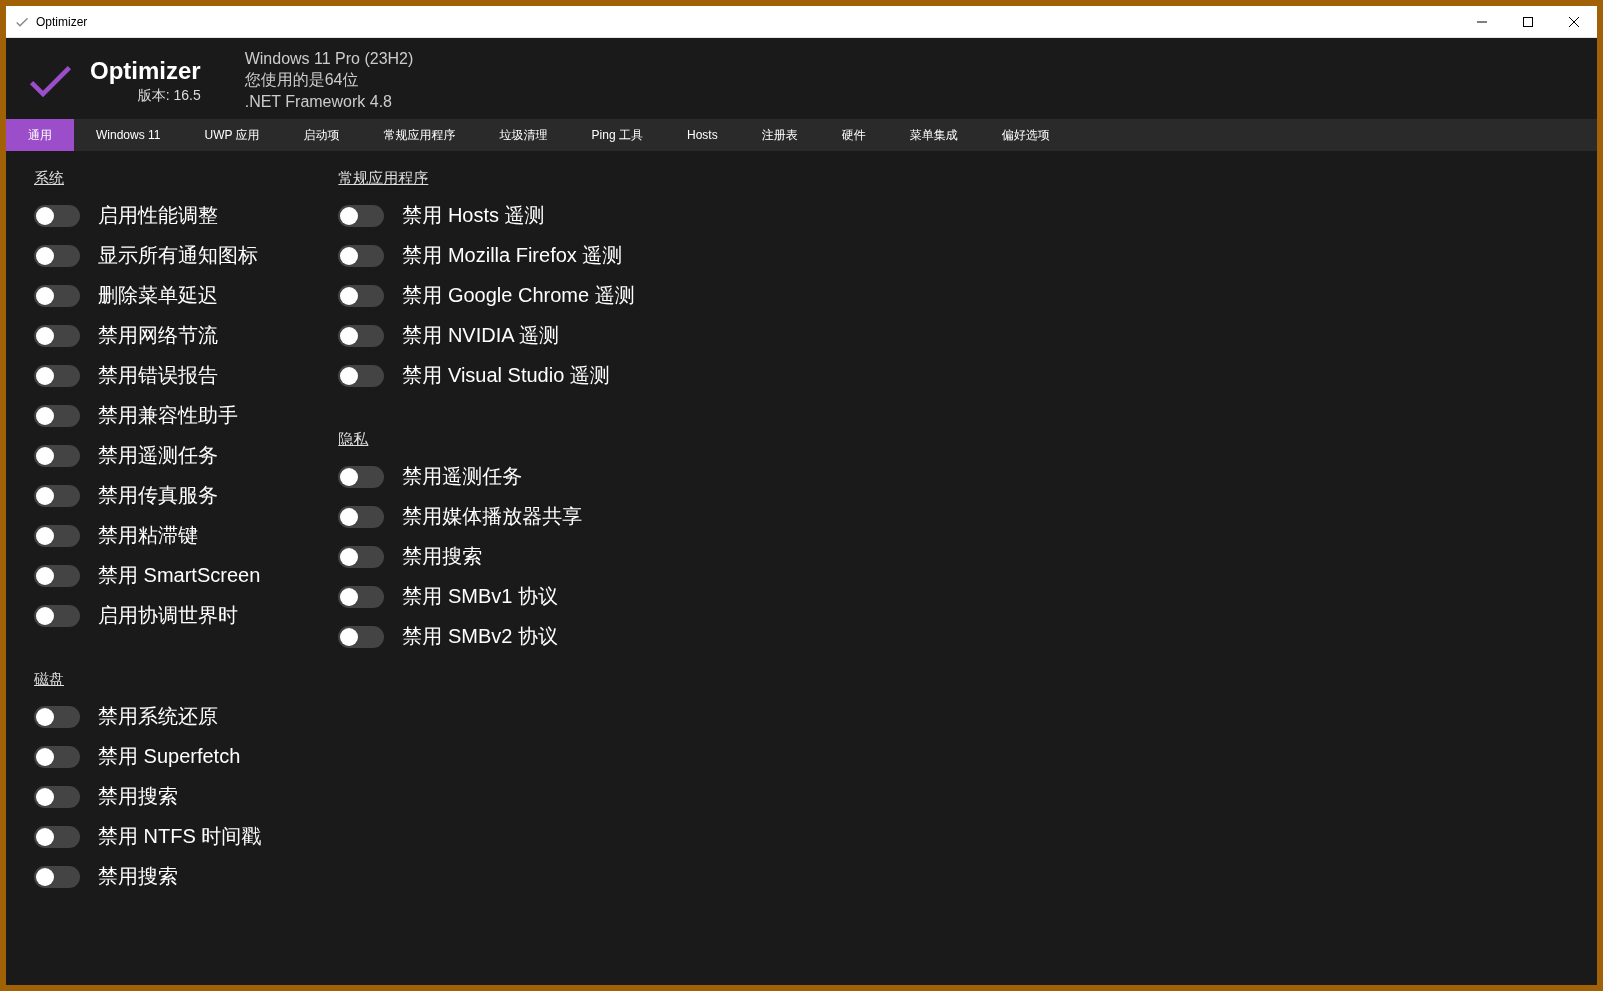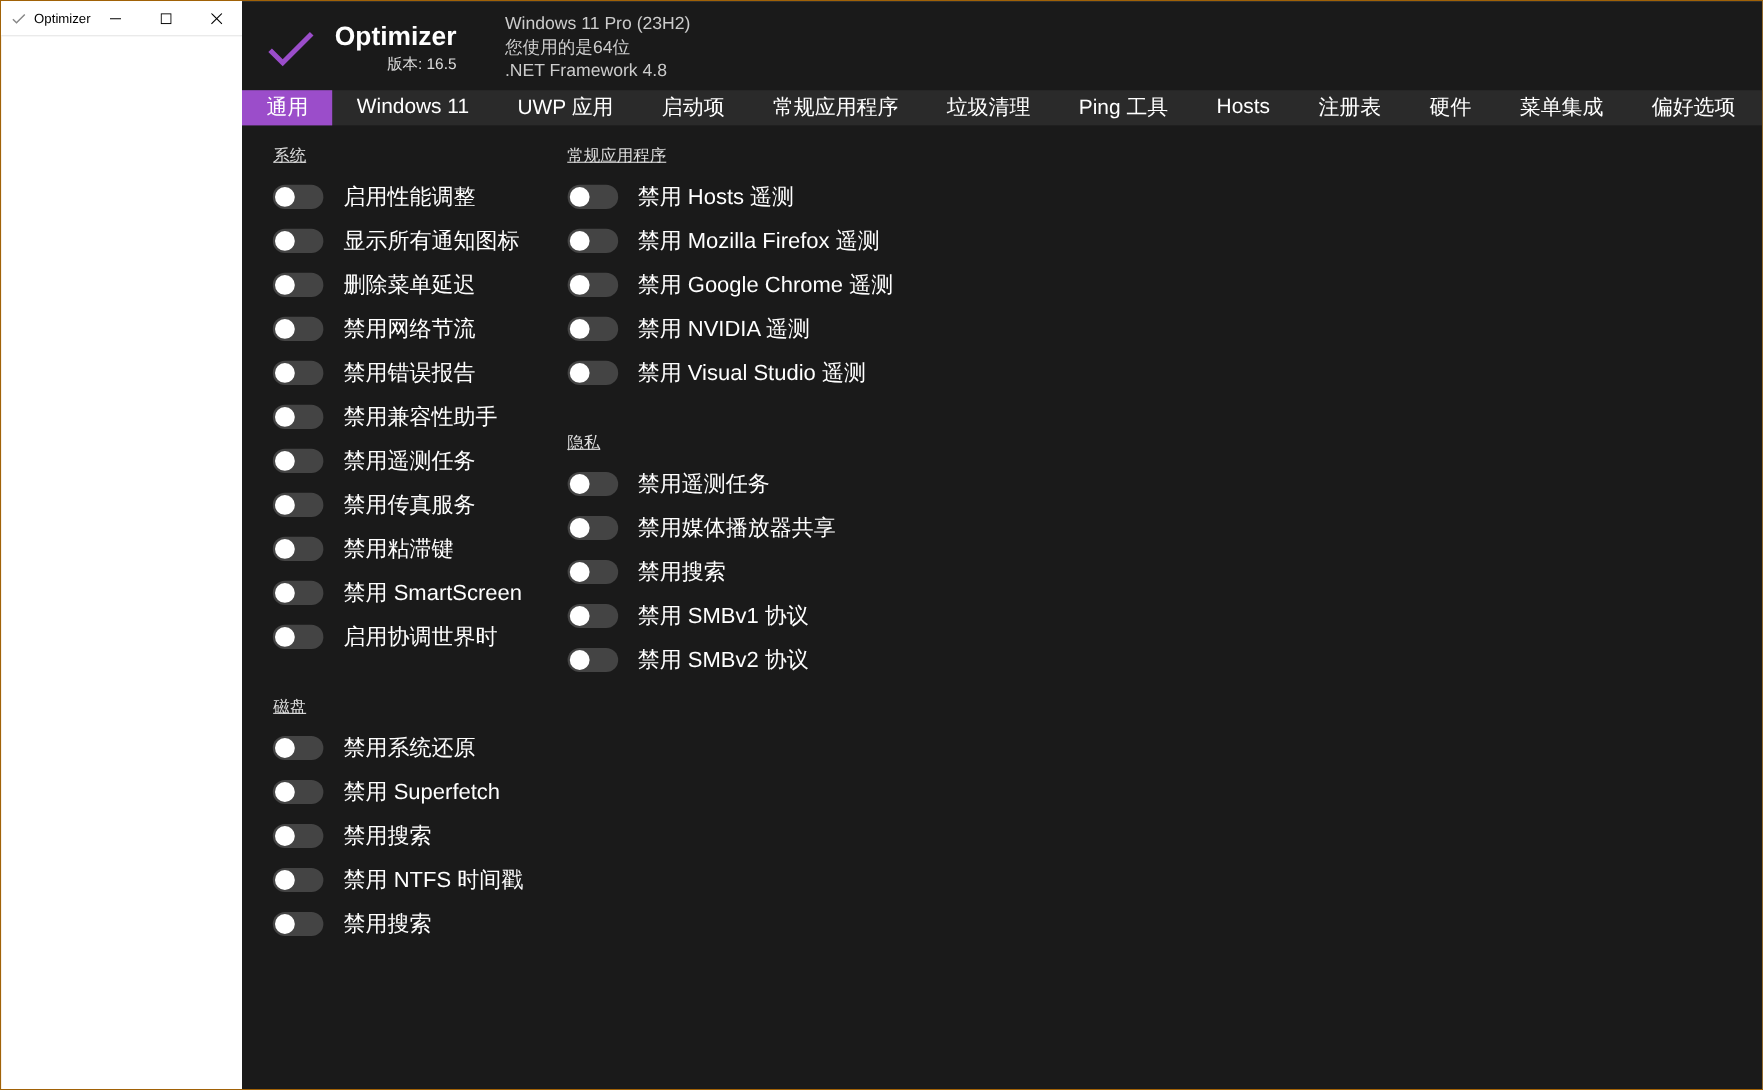--- a/index.html
+++ b/index.html
@@ -7,22 +7,22 @@
       font-family: 'Segoe UI', 'Microsoft YaHei', sans-serif;
       background: #fff;
       width: 1603px;
       height: 991px;
       overflow: hidden;
     }
     .window {
       width: 100%;
       height: 100%;
       display: flex;
-      flex-direction: row;
-      border: 1px solid #a16207;
+      flex-direction: column;
+      border: 6px solid #a16207;
     }
     .titlebar {
       height: 32px;
       background: #fff;
       display: flex;
       align-items: center;
       padding: 0 0 0 8px;
       border-bottom: 1px solid #e5e5e5;
     }
     .titlebar-icon {
@@ -78,32 +78,32 @@
     .nav-tabs {
       display: flex;
       background: #2a2a2a;
       height: 32px;
     }
     .nav-tab {
       height: 32px;
       padding: 0 22px;
       display: flex;
       align-items: center;
-      font-size: 19px;
+      font-size: 12px;
       color: #fff;
       cursor: pointer;
       white-space: nowrap;
     }
     .nav-tab.active { background: #9b4dca; }
     .content {
       flex: 1;
       padding: 18px 28px;
       overflow-y: auto;
       display: flex;
-      gap: 40px;
+      gap: 77px;
     }
     .col { display: flex; flex-direction: column; }
     .section { margin-bottom: 28px; }
     .section-title {
       font-size: 15px;
       color: #ddd;
       text-decoration: underline;
       margin-bottom: 14px;
     }
     .toggle-row {

